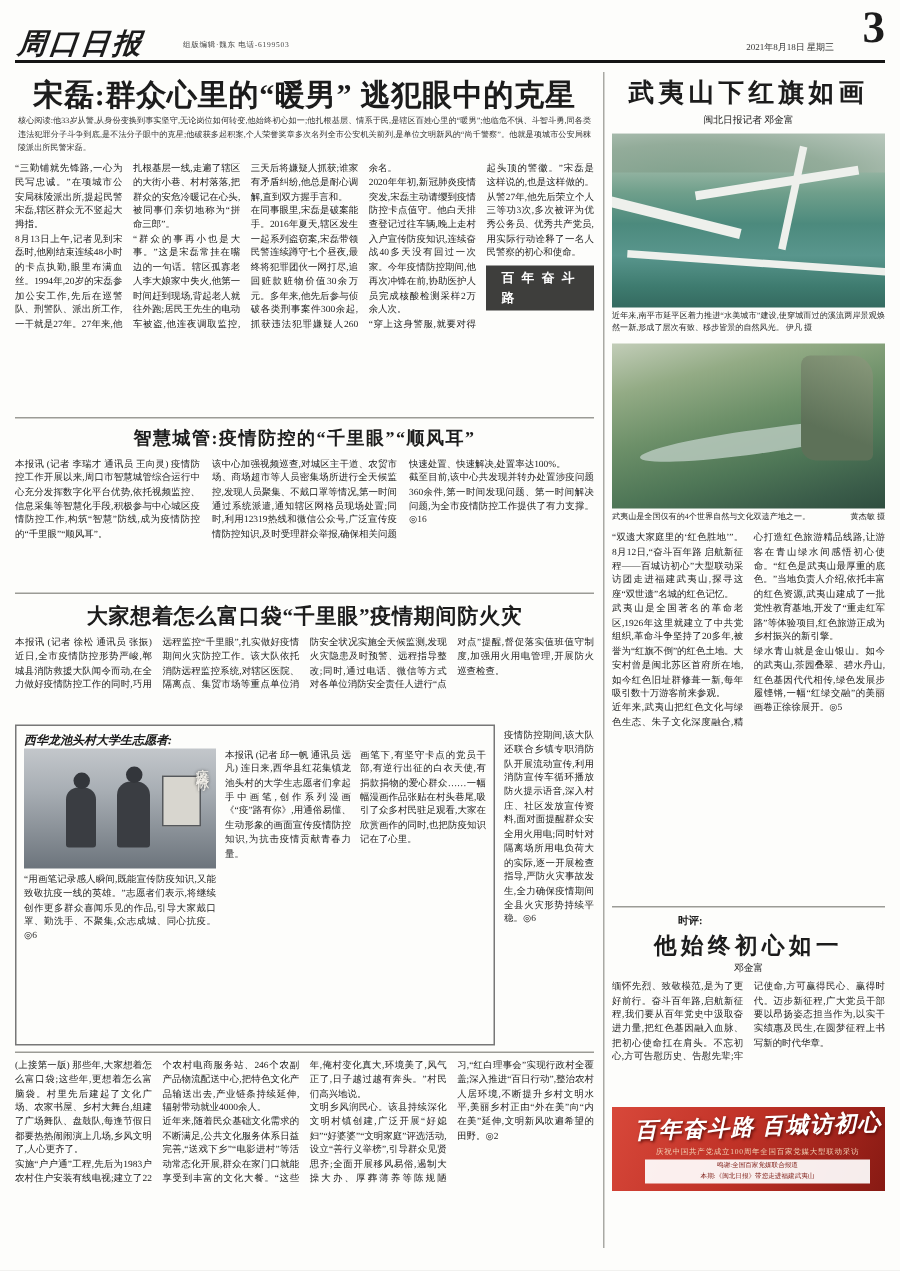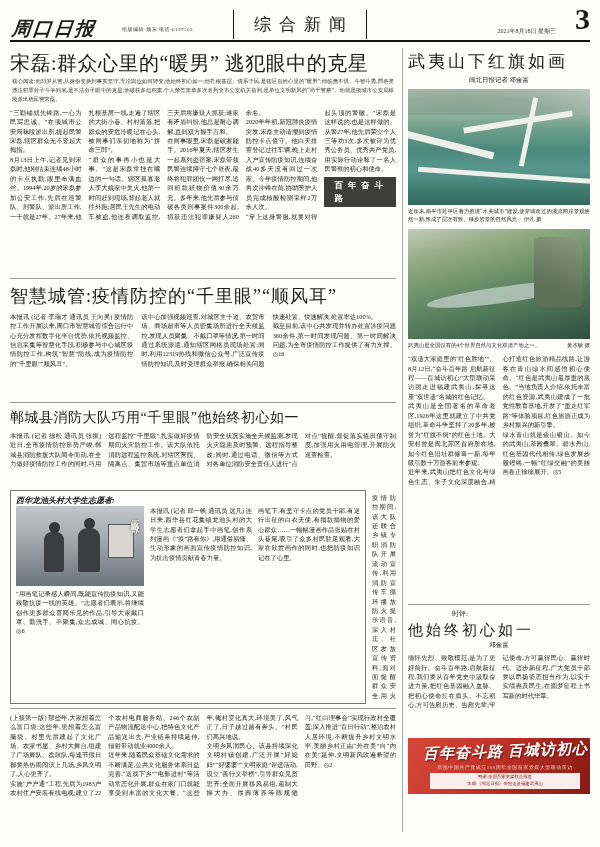--- a/index.html
+++ b/index.html
@@ -19,38 +19,38 @@
     border-left:1.5px solid #151515; border-right:1.5px solid #151515; }
   .hdr-date { position:absolute; right:34px; top:21px; font-size:6px; color:#333; }
   .page-num { position:absolute; right:0; top:-4px; font-size:30px; font-weight:bold; }
   
   .content { display:flex; height:800px; }
   .left-zone { width:386px; }
   .vdiv { width:1px; background:#a9a9a4; margin:6px 5px 10px 6px; }
   .right-zone { flex:1; padding-top:2px; }
   
   .body-txt { font-size:6.3px; line-height:1.5; text-align:justify; white-space:pre-line; color:#222; overflow:hidden; }
-  .headline { font-weight:normal; }
+  .headline { text-align:center; font-weight:bold; }
   .byline { text-align:center; font-size:7px; color:#222; }
   .rule { border:none; border-top:1px solid #9b9b96; margin:4px 0; }
   
   .a1-title { font-size:20px; letter-spacing:.5px; margin-top:8px; }
   .a1-byline { margin:4px 0 3px; }
   .a1-lead { font-size:5.4px; line-height:1.65; text-align:justify; color:#333; padding:0 2px; margin-bottom:4px; }
   .a1-body { columns:5; column-gap:7px; height:166px; }
   .tag-box { display:inline-block; background:#3e3e3c; color:#fff; font-size:8.5px;
     letter-spacing:3px; padding:2.5px 10px; margin-top:3px; font-weight:bold; }
   
-  .a2-title { font-size:18px; letter-spacing:1px; margin:5px 0 4px; }
+  .a2-title { font-size:12px; letter-spacing:1px; margin:5px 0 4px; }
   .a2-body { columns:3; column-gap:8px; height:86px; }
   .a3-title { font-size:14px; letter-spacing:.5px; margin:6px 0 4px; }
   .a3-body { columns:4; column-gap:7px; height:54px; }
   
   .box-row { display:flex; margin-top:5px; height:214px; }
-  .box { width:356px; border:1px solid #777; padding:4px 5px; }
+  .box { width:320px; border:1px solid #777; padding:4px 5px; }
   .box-kicker { font-size:8px; font-weight:bold; font-style:italic; }
   .box-title { font-size:15px; letter-spacing:1px; margin:2px 0 4px; }
   .box-flex { display:flex; gap:6px; }
   .box-left { width:128px; }
   .box-photo { position:relative; width:128px; height:80px; overflow:hidden;
     background:linear-gradient(180deg,#c3c7cb 0%,#a8aeb4 35%,#888f96 70%,#6c747c 100%); }
   .figure { position:absolute; background:#3a3d42; }
   .fig1 { left:28px; top:26px; width:20px; height:40px; border-radius:8px 8px 2px 2px; }
   .fig1:before { content:""; position:absolute; left:5px; top:-10px; width:11px; height:11px; border-radius:50%; background:#33363b; }
   .fig2 { left:62px; top:22px; width:22px; height:44px; border-radius:9px 9px 2px 2px; }
@@ -78,21 +78,21 @@
     background:radial-gradient(ellipse at 30% 120%, #7fa08c 0%, #93ac9a 55%, #b9c8bd 100%); }
   .photo2 { height:110px; background:linear-gradient(165deg,#c2cdb8 0%,#93ab85 22%,#6d9069 45%,#4f7757 68%,#3a5c49 88%,#2f4e3f 100%); }
   .river { position:absolute; left:18px; top:58px; width:150px; height:16px; background:#b7c9bd;
     border-radius:50% 40% 45% 55%; transform:rotate(-8deg); opacity:.85; }
   .crag { position:absolute; right:8px; top:8px; width:48px; height:70px;
     background:linear-gradient(200deg,#8a9a7c,#5d7158 70%); border-radius:6px 14px 4px 10px; }
   .caption { font-size:5.4px; line-height:1.55; text-align:justify; color:#2a2a2a; margin-bottom:5px; }
   .caption .credit { float:right; padding-left:6px; }
   .ft-body { columns:2; column-gap:7px; height:246px; margin-top:2px; }
   
-  .cm-kicker { font-size:7px; font-weight:normal; margin-top:3px;padding-left:44px; }
+  .cm-kicker { font-size:7px; font-weight:bold; margin-top:3px;padding-left:44px; }
   .cm-title { font-size:15px; letter-spacing:3px; margin:2px 0 1px; }
   .cm-author { font-size:6.5px; margin-bottom:3px; }
   .cm-body { columns:2; column-gap:7px; height:80px; }
   
   .banner { position:relative; width:100%; height:56px; margin-top:5px; overflow:hidden;
     background:linear-gradient(115deg,#d8483a 0%,#c03227 45%,#9d221a 80%,#871a13 100%); }
   .banner-title { position:absolute; left:10px; top:4px; width:175px; text-align:center;
     color:#fff; font-size:15px; font-weight:bold; font-style:italic; letter-spacing:1px;
     transform:rotate(-2deg); text-shadow:1px 1px 2px #5e0f0a; }
   .banner-sub { position:absolute; left:8px; top:26px; width:178px; text-align:center;
@@ -101,21 +101,20 @@
     color:#7c1912; font-size:4.4px; line-height:1.5; text-align:center; padding:1.5px 2px; }
 </style>
 </head>
 <body>
 
 <div class="page">
 
   <div class="header">
     <div class="masthead">周口日报</div>
     <div class="masthead-sub">组版编辑·魏东  电话-6199503</div>
-    <div class="section-title">综合新闻</div>
     <div class="hdr-date">2021年8月18日 星期三</div>
     <div class="page-num">3</div>
   </div>
 
   <div class="content">
 
     <div class="left-zone">
 
       <div>
         <div class="headline a1-title">宋磊:群众心里的“暖男” 逃犯眼中的克星</div>
@@ -133,21 +132,21 @@
 
       <div>
         <div class="headline a2-title">智慧城管:疫情防控的“千里眼”“顺风耳”</div>
         <div class="body-txt a2-body">本报讯 (记者 李瑞才 通讯员 王向灵) 疫情防控工作开展以来,周口市智慧城管综合运行中心充分发挥数字化平台优势,依托视频监控、信息采集等智慧化手段,积极参与中心城区疫情防控工作,构筑“智慧”防线,成为疫情防控的“千里眼”“顺风耳”。
 该中心加强视频巡查,对城区主干道、农贸市场、商场超市等人员密集场所进行全天候监控,发现人员聚集、不戴口罩等情况,第一时间通过系统派遣,通知辖区网格员现场处置;同时,利用12319热线和微信公众号,广泛宣传疫情防控知识,及时受理群众举报,确保相关问题快速处置、快速解决,处置率达100%。
 截至目前,该中心共发现并转办处置涉疫问题360余件,第一时间发现问题、第一时间解决问题,为全市疫情防控工作提供了有力支撑。◎16</div>
       </div>
       <hr class="rule">
 
       <div>
-        <div class="headline a3-title">郸城县消防大队巧用“千里眼”他始终初心如一</div>
+        <div class="headline a3-title">大家想着怎么富口袋“千里眼”疫情期间防火灾</div>
         <div class="body-txt a3-body">本报讯 (记者 徐松 通讯员 张振) 近日,全市疫情防控形势严峻,郸城县消防救援大队闻令而动,在全力做好疫情防控工作的同时,巧用远程监控“千里眼”,扎实做好疫情期间火灾防控工作。该大队依托消防远程监控系统,对辖区医院、隔离点、集贸市场等重点单位消防安全状况实施全天候监测,发现火灾隐患及时预警、远程指导整改;同时,通过电话、微信等方式对各单位消防安全责任人进行“点对点”提醒,督促落实值班值守制度,加强用火用电管理,开展防火巡查检查。</div>
       </div>
 
       <div class="box-row">
         <div class="box">
           <div class="box-kicker">西华龙池头村大学生志愿者:</div>
           <div class="box-flex">
             <div class="box-left">
               <div class="box-photo">
                 <div class="figure fig1"></div>

